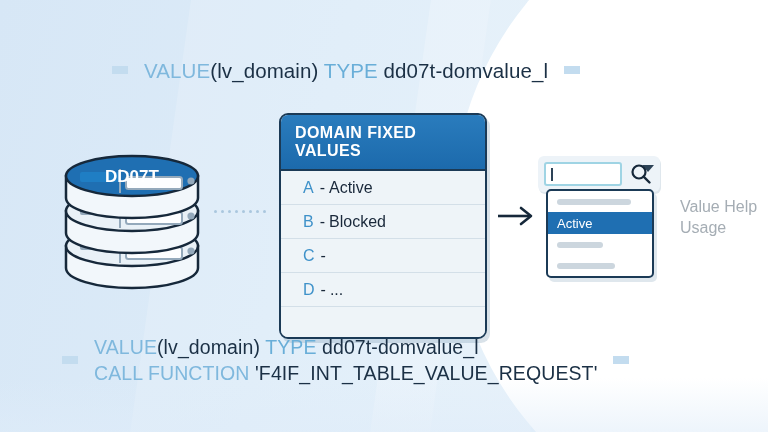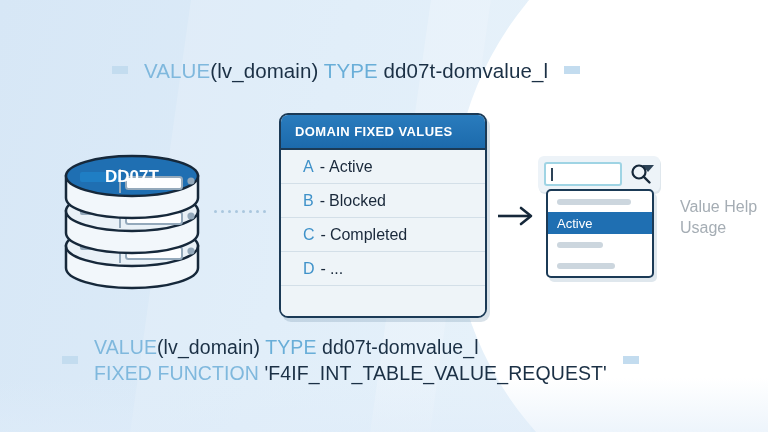--- a/index.html
+++ b/index.html
@@ -106,21 +106,21 @@
     border-radius: 9px;
     background: #eef4f8;
     border: 2px solid #1b3a56;
     box-shadow: 3px 4px 0 rgba(120,150,175,0.28);
     overflow: hidden;
   }
   .card-header {
     background: #1f6fb2;
     background: linear-gradient(180deg,#2a7cbd 0%, #1c6aac 100%);
     color: #ffffff;
-    font-size: 13px;
+    font-size: 16px;
     font-weight: bold;
     letter-spacing: 0.4px;
     padding: 9px 0 9px 14px;
     border-bottom: 2px solid #1b3a56;
   }
   .card-rows { background: #eef4f8; }
   .card-row {
     height: 34px;
     display: flex; align-items: center;
     padding-left: 22px;
@@ -287,21 +287,20 @@
         <span>Active</span>
       </div>
       <div class="card-row">
         <span class="row-key">B</span>
         <span class="row-dash">-</span>
         <span>Blocked</span>
       </div>
       <div class="card-row">
         <span class="row-key">C</span>
         <span class="row-dash">-</span>
-        <span>Completed</span>
       </div>
       <div class="card-row">
         <span class="row-key">D</span>
         <span class="row-dash">-</span>
         <span>...</span>
       </div>
       <div class="card-row empty"></div>
     </div>
   </div>
 
@@ -349,20 +348,20 @@
 
   <div class="code-block" id="code-bottom">
     <div class="bracket left"></div>
     <div class="code-text">
       <div>
         <span class="kw">VALUE</span><span>(lv_domain)</span>
         <span class="kw2">TYPE</span>
         <span>dd07t-domvalue_l</span>
       </div>
       <div>
-        <span class="kw">FIXED FUNCTION</span>
+        <span class="kw">CALL FUNCTION</span>
         <span>'F4IF_INT_TABLE_VALUE_REQUEST'</span>
       </div>
     </div>
     <div class="bracket right"></div>
   </div>
 
 </div>
 
 </body></html>

